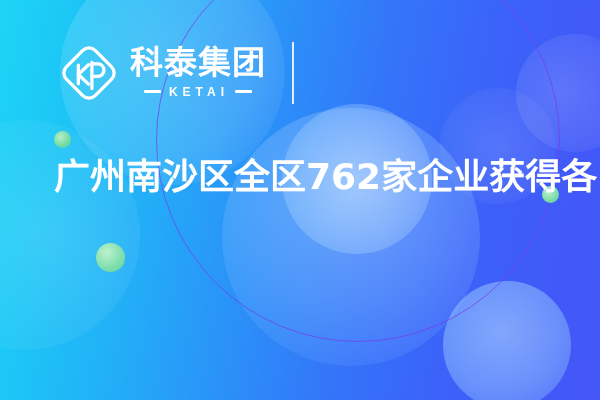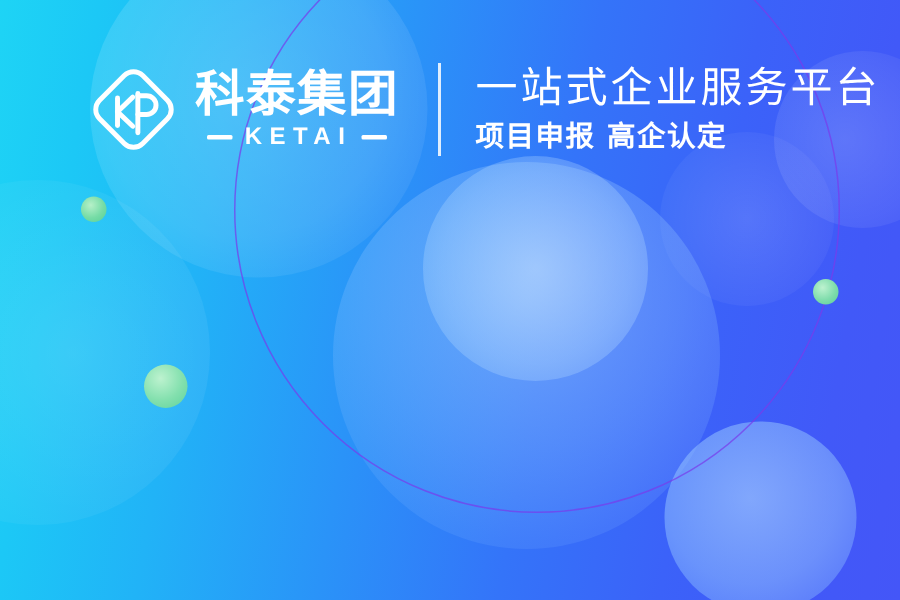--- a/index.html
+++ b/index.html
@@ -189,21 +189,21 @@
     margin-top: 3px;
   }
   .logo-en-row .rule {
     width: 17px;
     height: 3px;
     background: #ffffff;
     border-radius: 1px;
   }
   .logo-en {
     color: #ffffff;
-    font-size: 16px;
+    font-size: 12px;
     line-height: 18px;
     font-weight: bold;
     letter-spacing: 5px;
     margin: 0 6px 0 8px;
     white-space: nowrap;
   }
 
   .divider {
     width: 2px;
     height: 62px;
@@ -293,23 +293,20 @@
         <div class="logo-en-row">
           <span class="rule"></span>
           <span class="logo-en">KETAI</span>
           <span class="rule"></span>
         </div>
       </div>
     </div>
 
     <div class="divider"></div>
 
-    <div class="tagline-block">
-      <div class="tagline-main">一站式企业服务平台</div>
-      <div class="tagline-sub">项目申报 高企认定</div>
-    </div>
 
   </div>
 
   <div class="headline">
+    <span class="hl-line">广州南沙区全区762家企业获得各</span>
   </div>
 
 </div>
 
 </body></html>

